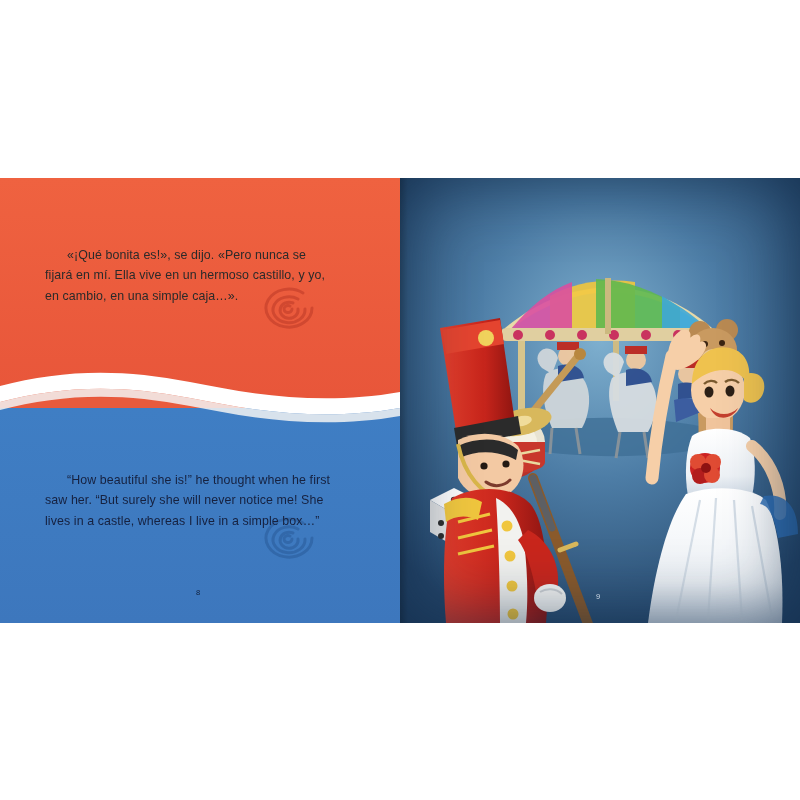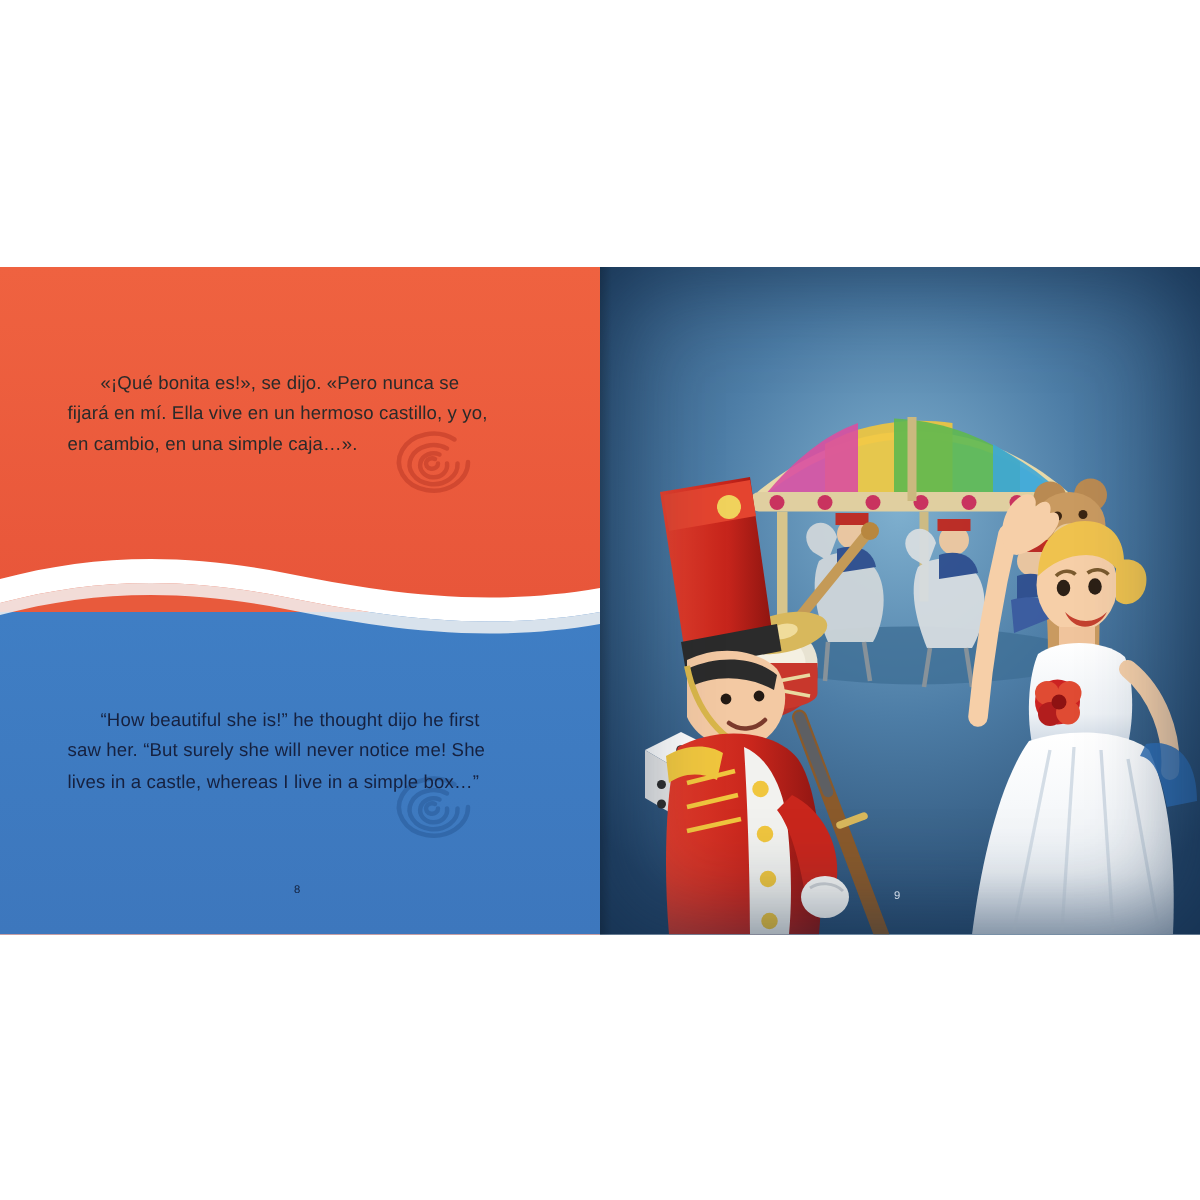--- a/index.html
+++ b/index.html
@@ -156,21 +156,21 @@
       <g fill="none" stroke="#2e63a3" stroke-width="3" stroke-linecap="round">
         <path d="M62,30 a23,19 0 1,1 -9,-15"></path>
         <path d="M55,31 a16,13 0 1,1 -7,-10"></path>
         <path d="M48,31 a9,8 0 1,1 -5,-6"></path>
         <path d="M42,31 a4,3.5 0 1,1 -2,-3"></path>
       </g>
     </svg>
 
     <p class="text-block text-es">«¡Qué bonita es!», se dijo. «Pero nunca se fijará en mí. Ella vive en un hermoso castillo, y yo, en cambio, en una simple caja…».</p>
 
-    <p class="text-block text-en">“How beautiful she is!” he thought dijo he first saw her. “But surely she will never notice me! She lives in a castle, whereas I live in a simple box…”</p>
+    <p class="text-block text-en">“How beautiful she is!” he thought when he first saw her. “But surely she will never notice me! She lives in a castle, whereas I live in a simple box…”</p>
 
     <div class="folio folio-left">8</div>
   </div>
 
   <div class="page-right">
 
     <svg class="art" viewBox="0 0 400 445">
       <defs>
         <radialGradient id="bgGlow" cx="50%" cy="36%" r="70%">
           <stop offset="0%" stop-color="#7fb0cf"></stop>

